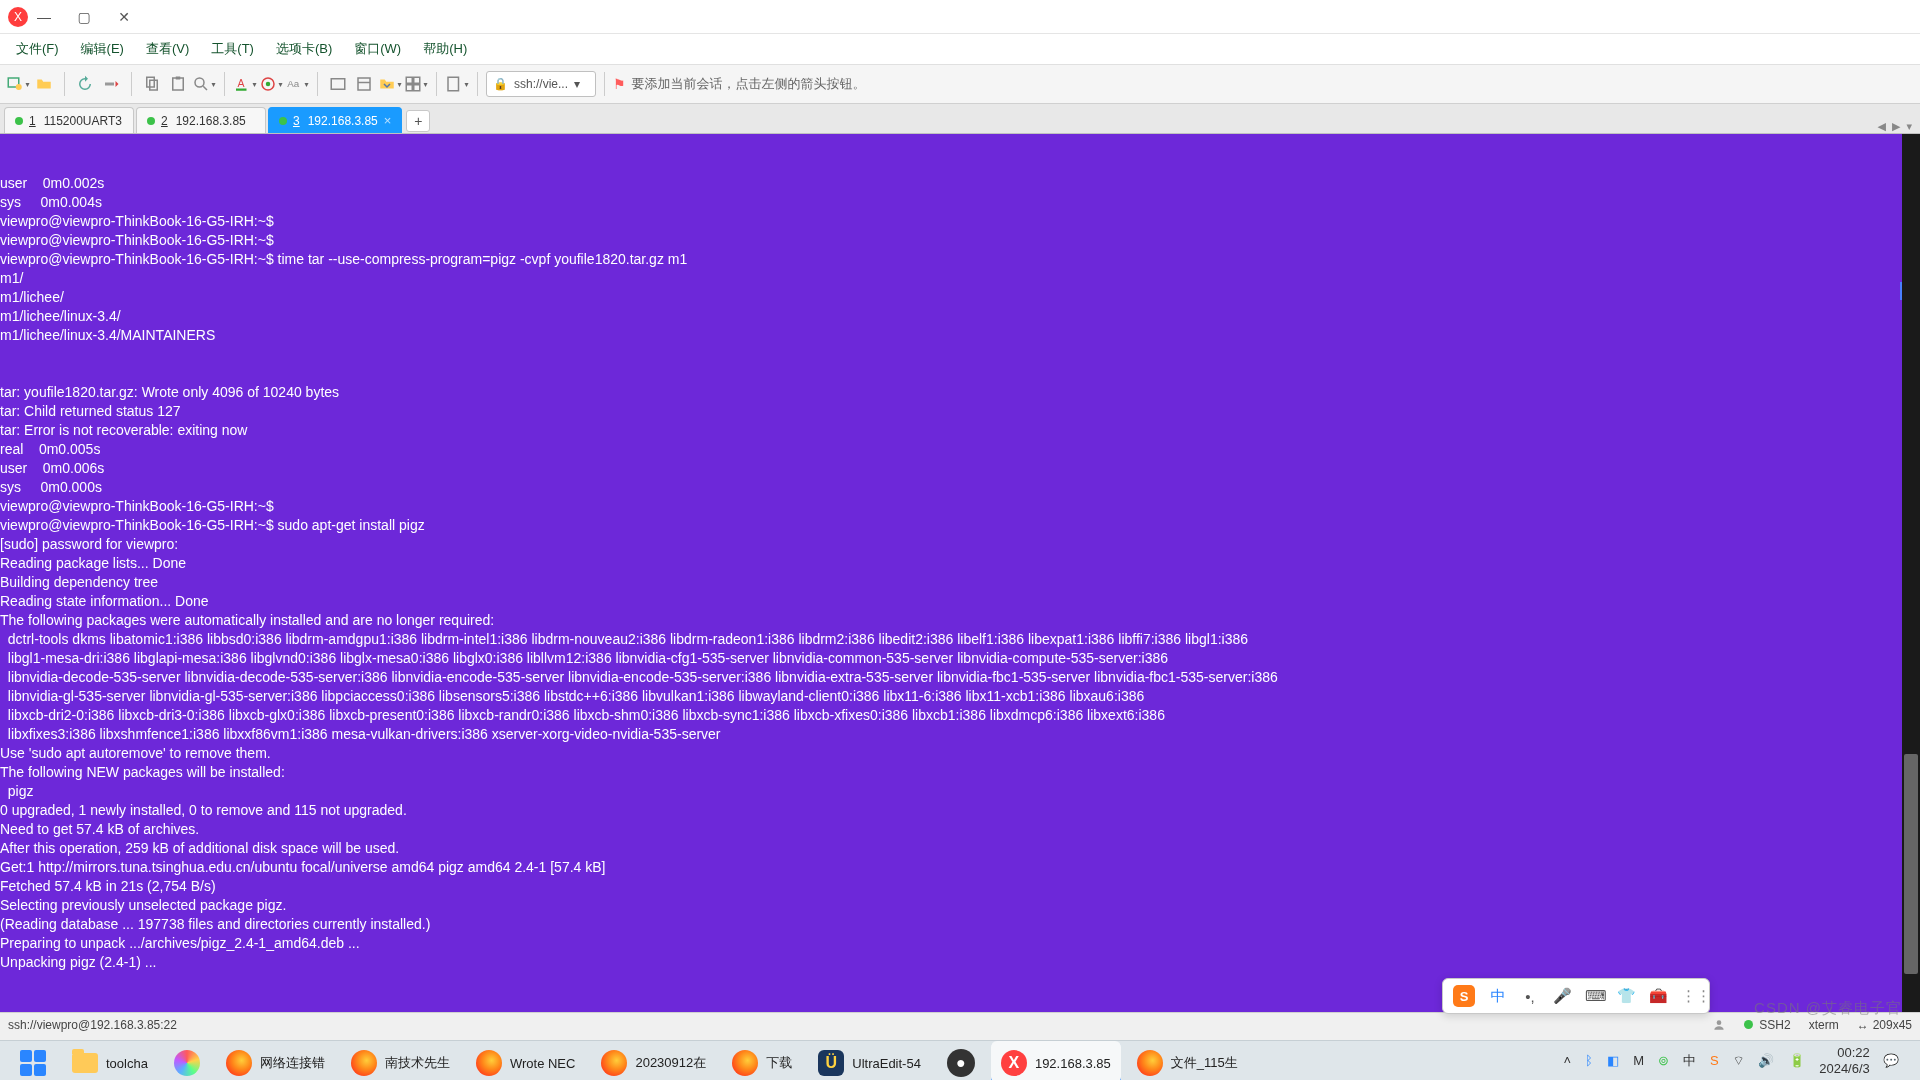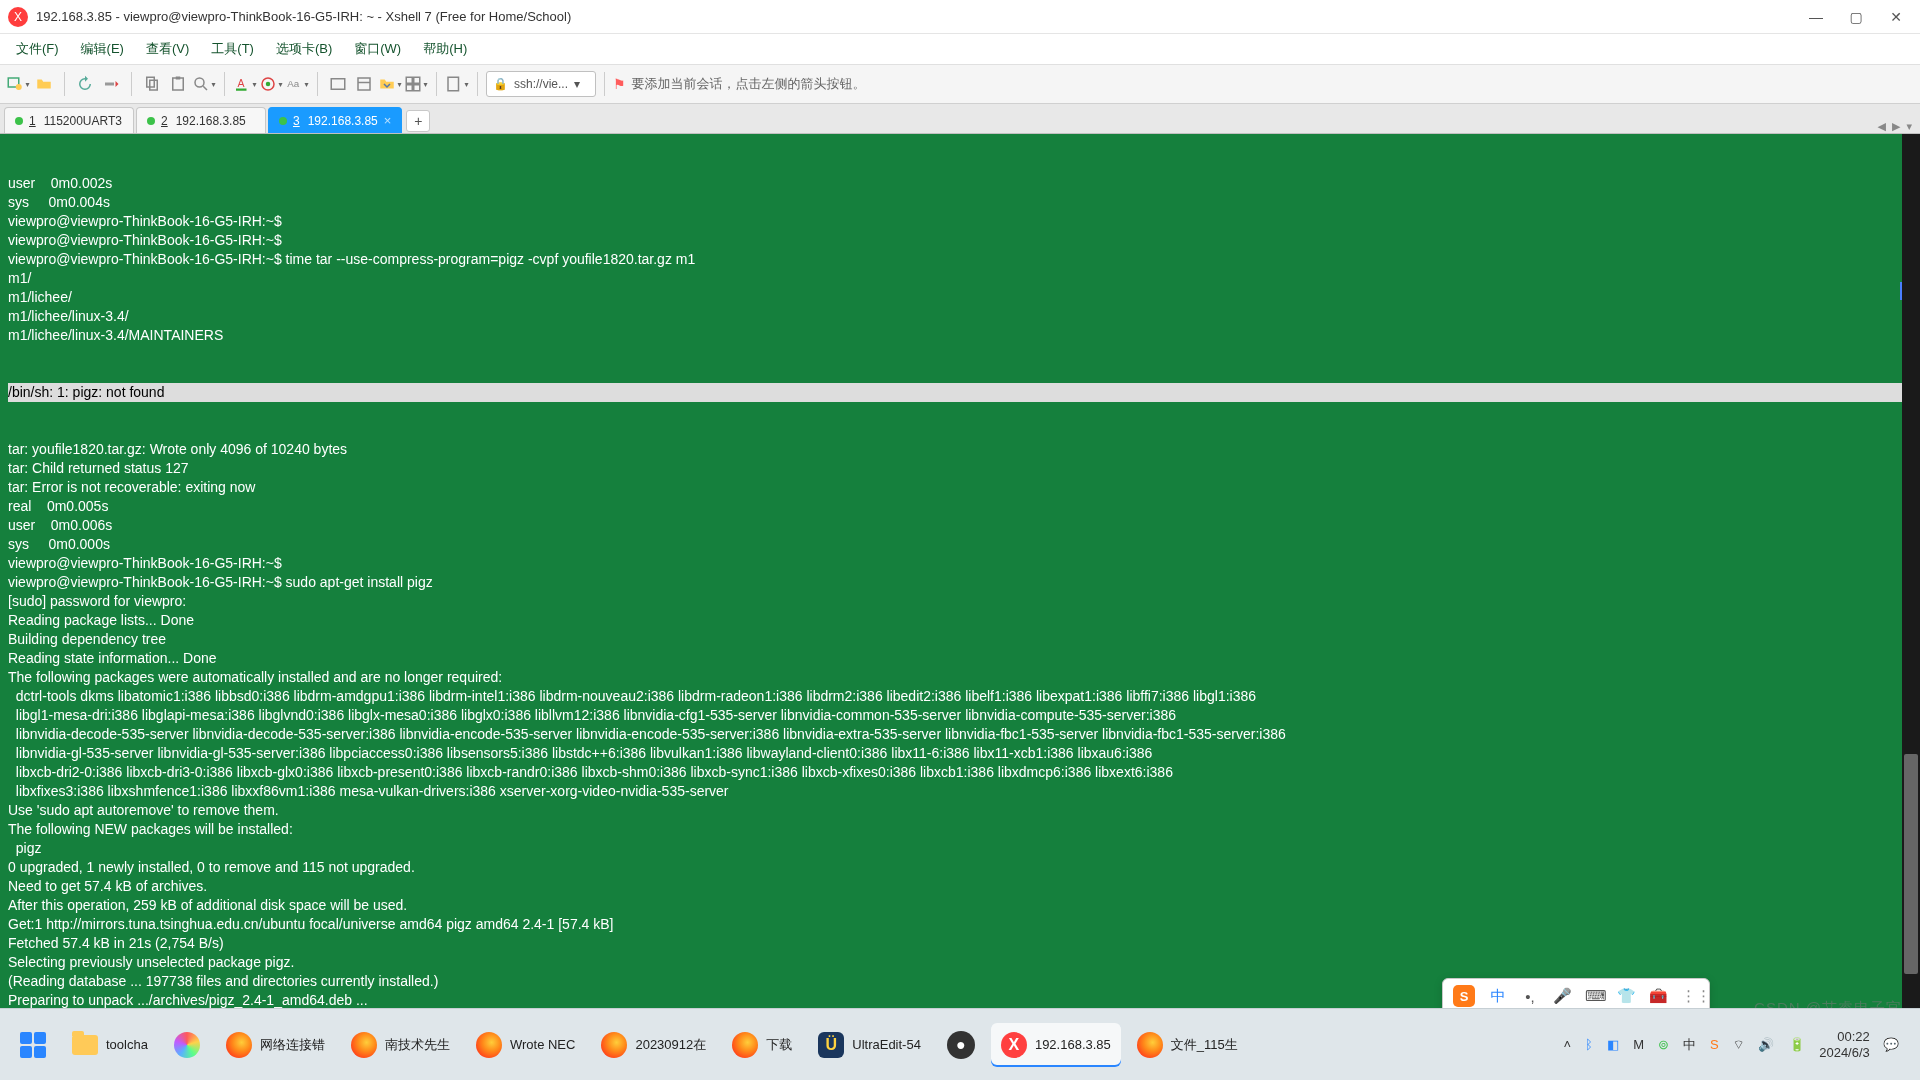--- a/index.html
+++ b/index.html
@@ -32,21 +32,21 @@
 .tab { height:26px; min-width:130px; background:#f7f7f7; border:1px solid #c8c8c8; border-bottom:none; margin-right:2px; display:flex; align-items:center; padding:0 10px; font-size:12px; color:#333; gap:6px; cursor:pointer; border-radius:4px 4px 0 0; }
 .tab.active { background:#1a9bff; color:#fff; border-color:#1a9bff; }
 .tab .dot { width:8px;height:8px;border-radius:50%; }
 .tab .dot.green { background:#3cc24a; }
 .tab .num { text-decoration:underline; margin-right:2px; }
 .tab .x { margin-left:auto; opacity:.7; font-size:13px; }
 .tabadd { width:24px;height:22px; border:1px solid #c8c8c8; background:#fff; display:flex;align-items:center;justify-content:center; font-size:14px; color:#555; cursor:pointer; margin-left:2px; border-radius:3px;margin-bottom:1px; }
 .tabstrip .navarrows { margin-left:auto; padding-right:8px; display:flex; gap:6px; color:#888; font-size:11px; }
 
 
-.terminal { background:#15803d; color:#fff; font-family:"Consolas","Courier New",monospace; font-size:14px; line-height:19px; height:878px; padding:2px 8px; overflow:hidden; position:relative; white-space:pre; }
+.terminal { background:#6d28d9; color:#fff; font-family:"Consolas","Courier New",monospace; font-size:14px; line-height:19px; height:878px; padding:2px 0; overflow:hidden; position:relative; white-space:pre; }
 .terminal .line { white-space:pre; }
 .terminal .hl { background:#ddd; color:#000; display:block; }
 .term-scrollbar { position:absolute; right:0; top:0; width:18px; height:100%; background:#1a1a1a; }
 .term-thumb { position:absolute; right:2px; width:14px; background:#666; border-radius:2px; }
 .term-menu-indicator { position:absolute; right:2px; top:148px; width:18px;height:18px; background:#4a7eff; display:flex; flex-direction:column; gap:2px; padding:4px 3px; }
 .term-menu-indicator div{height:2px;background:#fff;}
 
 
 .statusbar { height:24px; background:#f0f0f0; border-top:1px solid #d0d0d0; display:flex; align-items:center; padding:0 8px; font-size:12px; color:#444; }
 .statusbar .right { margin-left:auto; display:flex; align-items:center; gap:18px; }
@@ -54,21 +54,21 @@
 .stat-user{ width:14px;height:14px; color:#888;}
 
 
 .ime-bar { position:absolute; right:210px; bottom:66px; height:36px; background:#fff; border:1px solid #c8c8c8; border-radius:6px; display:flex; align-items:center; padding:0 10px; gap:14px; box-shadow:0 2px 8px rgba(0,0,0,.15); }
 .ime-bar .sogou { width:22px;height:22px;background:#ff7a18;border-radius:5px;display:flex;align-items:center;justify-content:center;color:#fff;font-weight:bold;font-size:13px; }
 .ime-ico { font-size:15px; color:#555; cursor:pointer; width:18px; text-align:center; }
 .ime-ico.blue{color:#2a86ff;}
 .ime-ico.gray{color:#888;}
 
 
-.taskbar { position:absolute; bottom:0; left:0; right:0; height:72px; background:#dfe6ea; display:flex; align-items:center; padding:0 10px; gap:6px; border-top:1px solid #c6cfd4; }
+.taskbar { position:absolute; bottom:0; left:0; right:0; height:40px; background:#dfe6ea; display:flex; padding:0 10px; gap:6px; border-top:1px solid #c6cfd4; }
 .task-item { height:44px; display:flex; align-items:center; gap:8px; padding:0 10px; border-radius:6px; cursor:pointer; }
 .task-ico { width:28px;height:28px;border-radius:6px; display:flex;align-items:center;justify-content:center; font-size:16px; }
 .task-lbl { font-size:13px; color:#222; max-width:90px; white-space:nowrap; overflow:hidden; text-overflow:ellipsis; }
 .task-item.active { background:rgba(255,255,255,.7); box-shadow:inset 0 -2px 0 #2a86ff; }
 .tray { margin-left:auto; display:flex; align-items:center; gap:14px; padding-right:10px; font-size:13px; color:#333; }
 .clock { text-align:right; line-height:16px; }
 .watermark { position:absolute; right:18px; bottom:62px; color:rgba(120,120,120,.55); font-size:15px; letter-spacing:1px; }
 
 .firefox-ico{background:radial-gradient(circle at 60% 40%,#ffce3a 0%,#ff8a1a 40%,#ff3d1a 80%);border-radius:50%;width:26px;height:26px;}
 .folder-ico{width:26px;height:20px;background:#ffca58;border-radius:3px;position:relative;}
@@ -77,21 +77,20 @@
 .ue-ico{width:26px;height:26px;border-radius:6px;background:#1a365d;color:#ffd23f;display:flex;align-items:center;justify-content:center;font-weight:bold;}
 .win-ico{width:26px;height:26px;display:grid;grid-template-columns:1fr 1fr;grid-template-rows:1fr 1fr;gap:2px;}
 .win-ico div{background:#2a86ff;border-radius:2px;}
 .paint-ico{width:26px;height:26px;border-radius:50%;background:conic-gradient(#ff5a5a,#ffd24a,#5aff8a,#5ab0ff,#c15aff,#ff5a5a);}
 </style>
 </head>
 <body>
 
 <div class="titlebar">
   <div class="logo">X</div>
-  <div class="title">192.168.3.85 - viewpro@viewpro-ThinkBook-16-G5-IRH: ~ - Xshell 7 (Free for Home/School)</div>
   <div class="win-btns">
     <div class="win-btn">—</div>
     <div class="win-btn">▢</div>
     <div class="win-btn">✕</div>
   </div>
 </div>
 
 <div class="menubar">
   <div class="menu-item">文件(F)</div>
   <div class="menu-item">编辑(E)</div>
@@ -236,21 +235,20 @@
   <div class="tabadd">+</div>
   <div class="navarrows">
     <span>◀</span>
     <span>▶</span>
     <span>▾</span>
   </div>
 </div>
 
 <div class="terminal">
   <div id="term-before"><div class="line">user    0m0.002s</div><div class="line">sys     0m0.004s</div><div class="line">viewpro@viewpro-ThinkBook-16-G5-IRH:~$</div><div class="line">viewpro@viewpro-ThinkBook-16-G5-IRH:~$</div><div class="line">viewpro@viewpro-ThinkBook-16-G5-IRH:~$ time tar --use-compress-program=pigz -cvpf youfile1820.tar.gz m1</div><div class="line">m1/</div><div class="line">m1/lichee/</div><div class="line">m1/lichee/linux-3.4/</div><div class="line">m1/lichee/linux-3.4/MAINTAINERS</div></div>
-  <span class="hl">/bin/sh: 1: pigz: not found</span>
   <div id="term-after"><div class="line">tar: youfile1820.tar.gz: Wrote only 4096 of 10240 bytes</div><div class="line">tar: Child returned status 127</div><div class="line">tar: Error is not recoverable: exiting now</div><div class="line"></div><div class="line">real    0m0.005s</div><div class="line">user    0m0.006s</div><div class="line">sys     0m0.000s</div><div class="line">viewpro@viewpro-ThinkBook-16-G5-IRH:~$</div><div class="line">viewpro@viewpro-ThinkBook-16-G5-IRH:~$ sudo apt-get install pigz</div><div class="line">[sudo] password for viewpro:</div><div class="line">Reading package lists... Done</div><div class="line">Building dependency tree</div><div class="line">Reading state information... Done</div><div class="line">The following packages were automatically installed and are no longer required:</div><div class="line">  dctrl-tools dkms libatomic1:i386 libbsd0:i386 libdrm-amdgpu1:i386 libdrm-intel1:i386 libdrm-nouveau2:i386 libdrm-radeon1:i386 libdrm2:i386 libedit2:i386 libelf1:i386 libexpat1:i386 libffi7:i386 libgl1:i386</div><div class="line">  libgl1-mesa-dri:i386 libglapi-mesa:i386 libglvnd0:i386 libglx-mesa0:i386 libglx0:i386 libllvm12:i386 libnvidia-cfg1-535-server libnvidia-common-535-server libnvidia-compute-535-server:i386</div><div class="line">  libnvidia-decode-535-server libnvidia-decode-535-server:i386 libnvidia-encode-535-server libnvidia-encode-535-server:i386 libnvidia-extra-535-server libnvidia-fbc1-535-server libnvidia-fbc1-535-server:i386</div><div class="line">  libnvidia-gl-535-server libnvidia-gl-535-server:i386 libpciaccess0:i386 libsensors5:i386 libstdc++6:i386 libvulkan1:i386 libwayland-client0:i386 libx11-6:i386 libx11-xcb1:i386 libxau6:i386</div><div class="line">  libxcb-dri2-0:i386 libxcb-dri3-0:i386 libxcb-glx0:i386 libxcb-present0:i386 libxcb-randr0:i386 libxcb-shm0:i386 libxcb-sync1:i386 libxcb-xfixes0:i386 libxcb1:i386 libxdmcp6:i386 libxext6:i386</div><div class="line">  libxfixes3:i386 libxshmfence1:i386 libxxf86vm1:i386 mesa-vulkan-drivers:i386 xserver-xorg-video-nvidia-535-server</div><div class="line">Use 'sudo apt autoremove' to remove them.</div><div class="line">The following NEW packages will be installed:</div><div class="line">  pigz</div><div class="line">0 upgraded, 1 newly installed, 0 to remove and 115 not upgraded.</div><div class="line">Need to get 57.4 kB of archives.</div><div class="line">After this operation, 259 kB of additional disk space will be used.</div><div class="line">Get:1 http://mirrors.tuna.tsinghua.edu.cn/ubuntu focal/universe amd64 pigz amd64 2.4-1 [57.4 kB]</div><div class="line">Fetched 57.4 kB in 21s (2,754 B/s)</div><div class="line">Selecting previously unselected package pigz.</div><div class="line">(Reading database ... 197738 files and directories currently installed.)</div><div class="line">Preparing to unpack .../archives/pigz_2.4-1_amd64.deb ...</div><div class="line">Unpacking pigz (2.4-1) ...</div></div>
   <div class="term-menu-indicator"><div></div><div></div><div></div></div>
   <div class="term-scrollbar">
     <div class="term-thumb" style="top:620px;height:220px"></div>
   </div>
 </div>
 
 <div class="statusbar">
   <span>ssh://viewpro@192.168.3.85:22</span>
   <div class="right">

